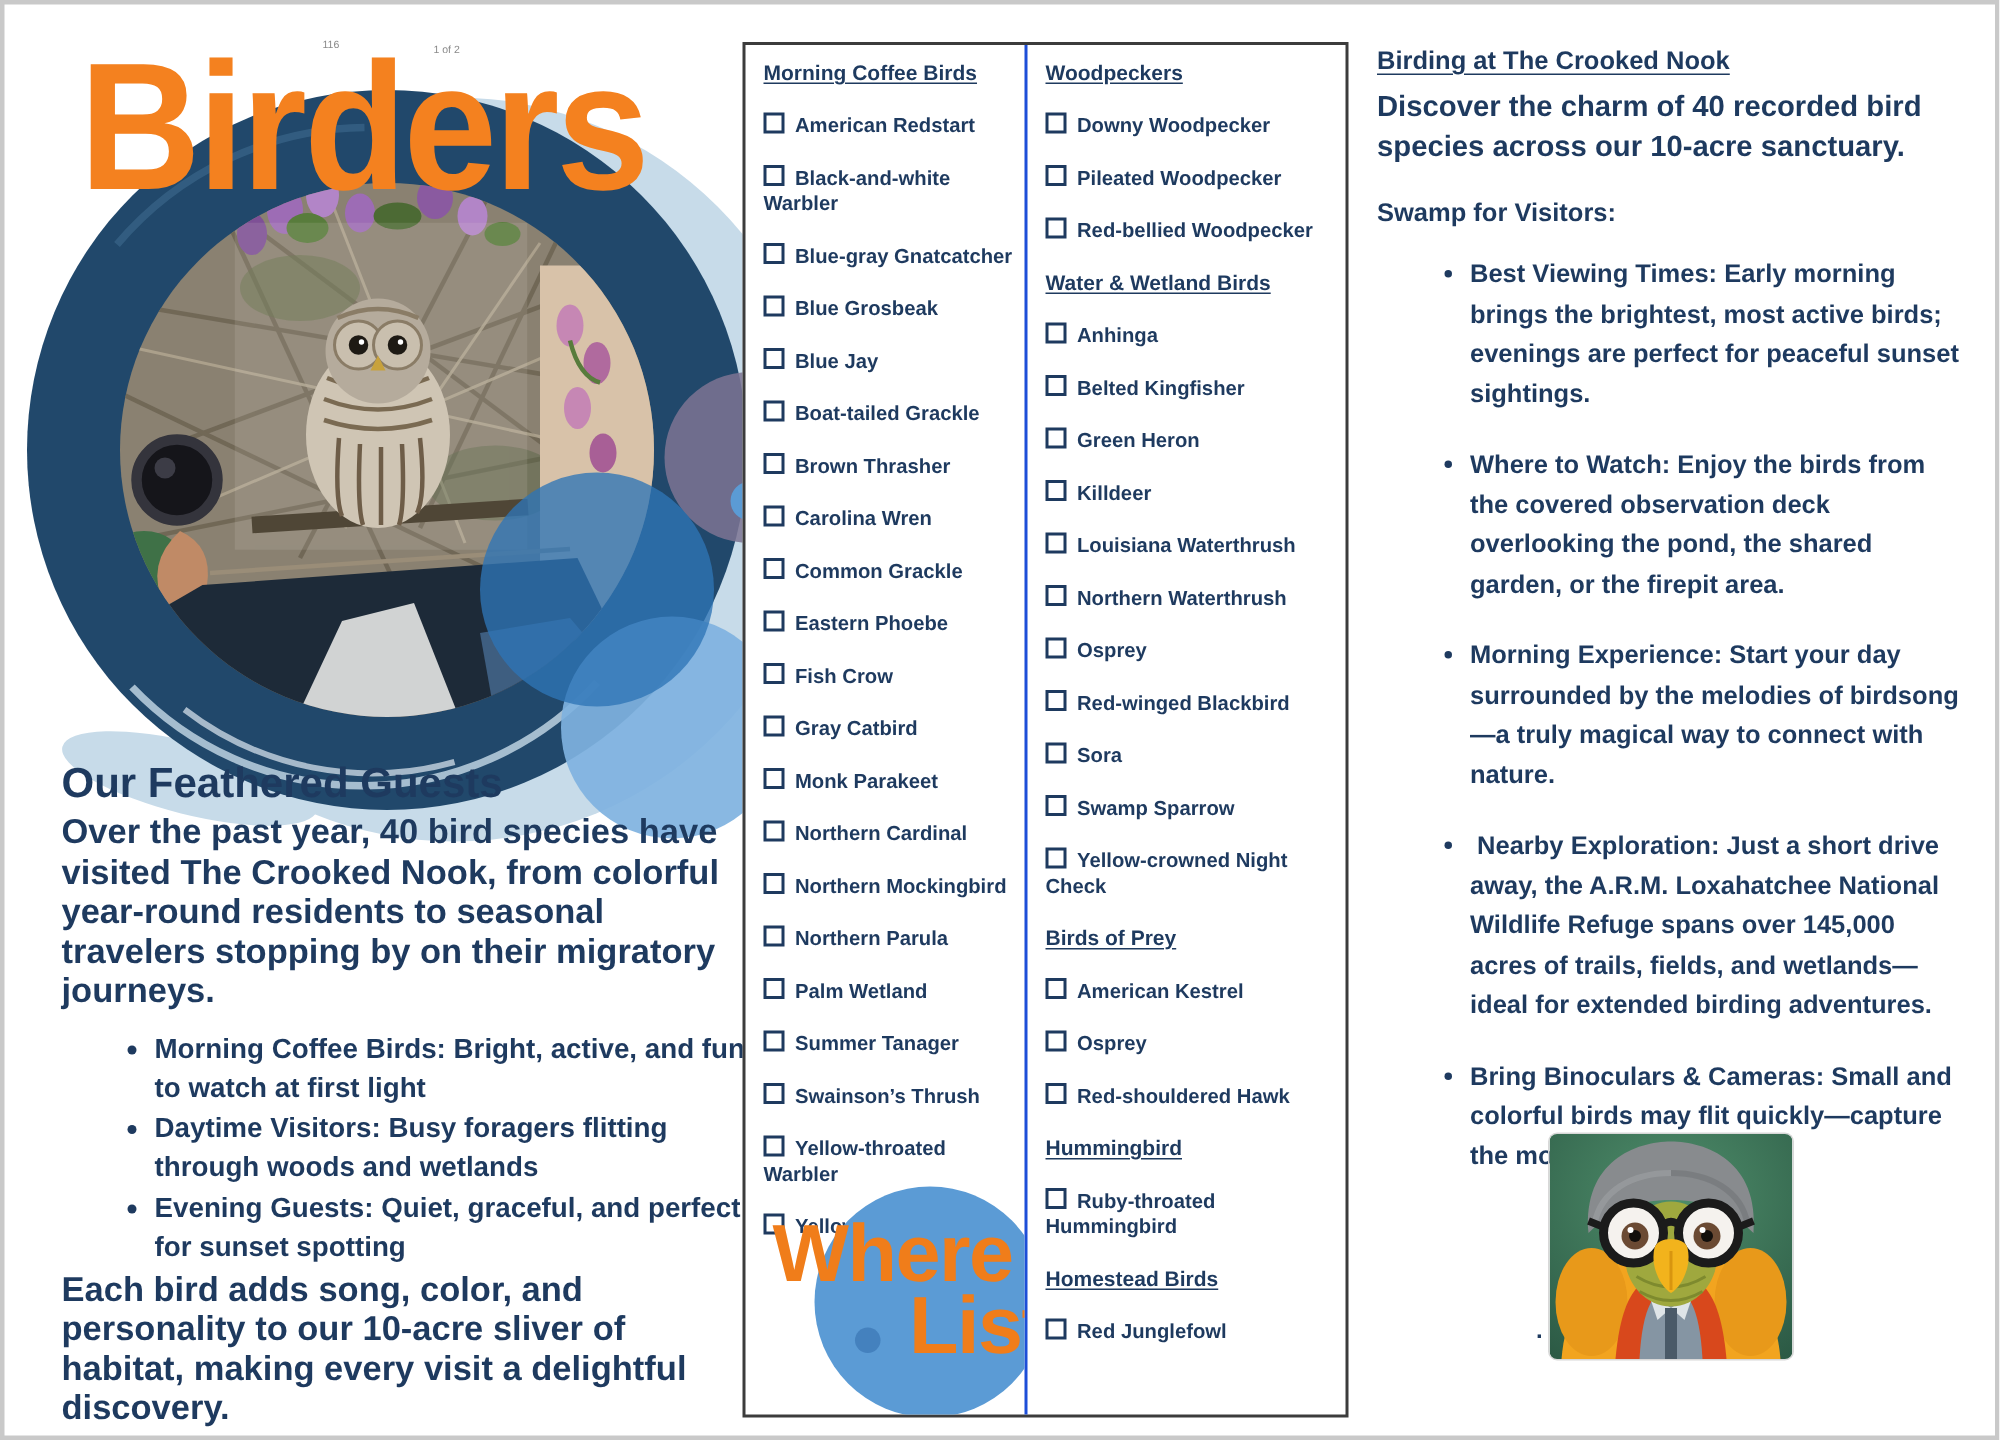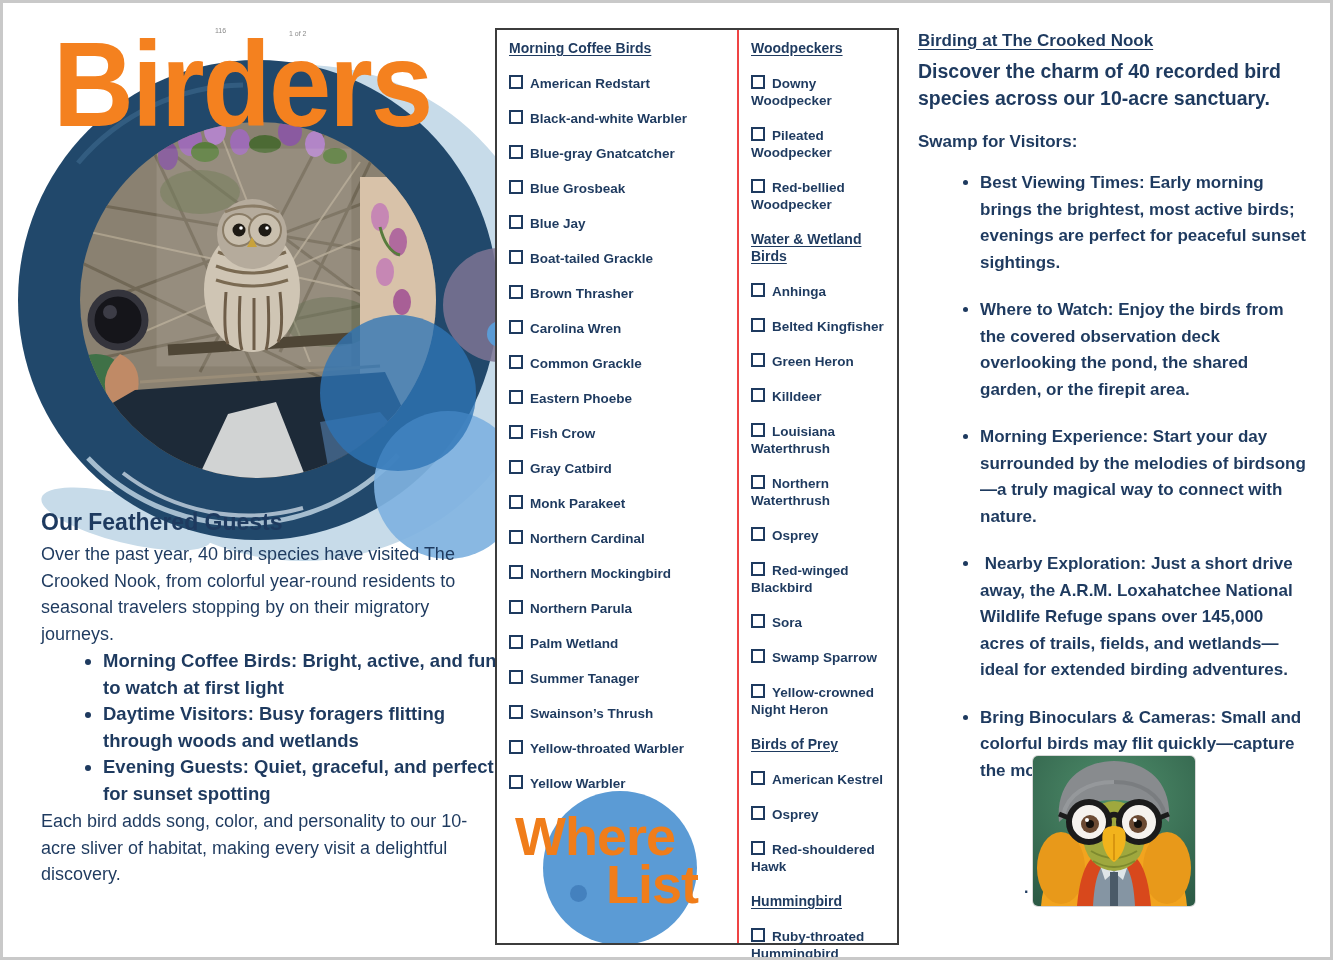--- a/index.html
+++ b/index.html
@@ -22,28 +22,28 @@
   .hero-title{
     position:absolute;left:50px;top:12px;margin:0;z-index:5;
     font-size:112px;font-weight:bold;letter-spacing:-2px;color:#f4811f;
     transform:scaleY(1.08);transform-origin:top left;white-space:nowrap;
   }
   .wm{position:absolute;font-size:7px;color:#8a8a8a;z-index:6;}
   .wm1{left:212px;top:24px;}
   .wm2{left:286px;top:27px;}
   
   .left-panel{position:absolute;left:38px;top:505px;width:456px;}
-  .left-panel h2{margin:0 0 5px 0;font-size:23px;line-height:28px;font-weight:bold;}
-  .left-panel p{margin:0;font-size:18px;line-height:26.5px;font-weight:normal;}
-  .left-panel ul{margin:1px 0 1px 0;padding-left:62px;}
+  .left-panel h2{margin:0 0 5px 0;font-size:28px;line-height:28px;font-weight:bold;}
+  .left-panel p{margin:0;font-size:23px;line-height:26.5px;font-weight:bold;}
+  .left-panel ul{margin:12px 0 1px 0;padding-left:62px;}
   .left-panel li{font-size:18.5px;line-height:26.5px;font-weight:bold;}
   
   .cl-table{position:absolute;left:492px;top:25px;width:404px;height:917px;border:2px solid #3c3c3c;box-sizing:border-box;display:flex;background:#fff;}
   .cl-col{box-sizing:border-box;padding:10px 8px 0 12px;}
-  .cl-col1{width:242px;border-right:2px solid #ef4444;position:relative;overflow:hidden;}
+  .cl-col1{width:188px;border-right:2px solid #1d4ed8;position:relative;overflow:hidden;}
   .cl-col2{flex:1;}
   .cl-header{font-size:14px;font-weight:bold;line-height:17px;margin-bottom:18px;text-decoration:underline;text-underline-offset:2px;color:#1e3a5f;}
   .cl-item{font-size:13.5px;font-weight:bold;line-height:17px;margin-bottom:18px;color:#1e3a5f;}
   .cb{display:inline-block;width:10px;height:10px;border:2px solid #1e3a5f;margin-right:7px;vertical-align:-1px;background:#fff;}
   
   .check-circle{position:absolute;left:46px;top:761px;width:154px;height:154px;border-radius:50%;background:#5b9bd5;z-index:1;}
   .check-dot{position:absolute;left:73px;top:855px;width:17px;height:17px;border-radius:50%;background:#3f7ab8;opacity:.8;z-index:2;}
   .check-w{position:absolute;z-index:3;font-weight:bold;color:#f07d1a;font-size:54px;letter-spacing:-1px;line-height:1;white-space:nowrap;}
   .check-w1{left:18px;top:779px;}
   .check-w2{left:109px;top:827px;}
@@ -217,21 +217,21 @@
         <div class="cl-item"><span class="cb"></span><span>Anhinga</span></div>
         <div class="cl-item"><span class="cb"></span><span>Belted Kingfisher</span></div>
         <div class="cl-item"><span class="cb"></span><span>Green Heron</span></div>
         <div class="cl-item"><span class="cb"></span><span>Killdeer</span></div>
         <div class="cl-item"><span class="cb"></span><span>Louisiana Waterthrush</span></div>
         <div class="cl-item"><span class="cb"></span><span>Northern Waterthrush</span></div>
         <div class="cl-item"><span class="cb"></span><span>Osprey</span></div>
         <div class="cl-item"><span class="cb"></span><span>Red-winged Blackbird</span></div>
         <div class="cl-item"><span class="cb"></span><span>Sora</span></div>
         <div class="cl-item"><span class="cb"></span><span>Swamp Sparrow</span></div>
-        <div class="cl-item"><span class="cb"></span><span>Yellow-crowned Night Heron</span></div>
+        <div class="cl-item"><span class="cb"></span><span>Yellow-crowned Night Check</span></div>
         <div class="cl-header">Birds of Prey</div>
         <div class="cl-item"><span class="cb"></span><span>American Kestrel</span></div>
         <div class="cl-item"><span class="cb"></span><span>Osprey</span></div>
         <div class="cl-item"><span class="cb"></span><span>Red-shouldered Hawk</span></div>
         <div class="cl-header">Hummingbird</div>
         <div class="cl-item"><span class="cb"></span><span>Ruby-throated Hummingbird</span></div>
         <div class="cl-header">Homestead Birds</div>
         <div class="cl-item"><span class="cb"></span><span>Red Junglefowl</span></div>
       </div>
   </div>

